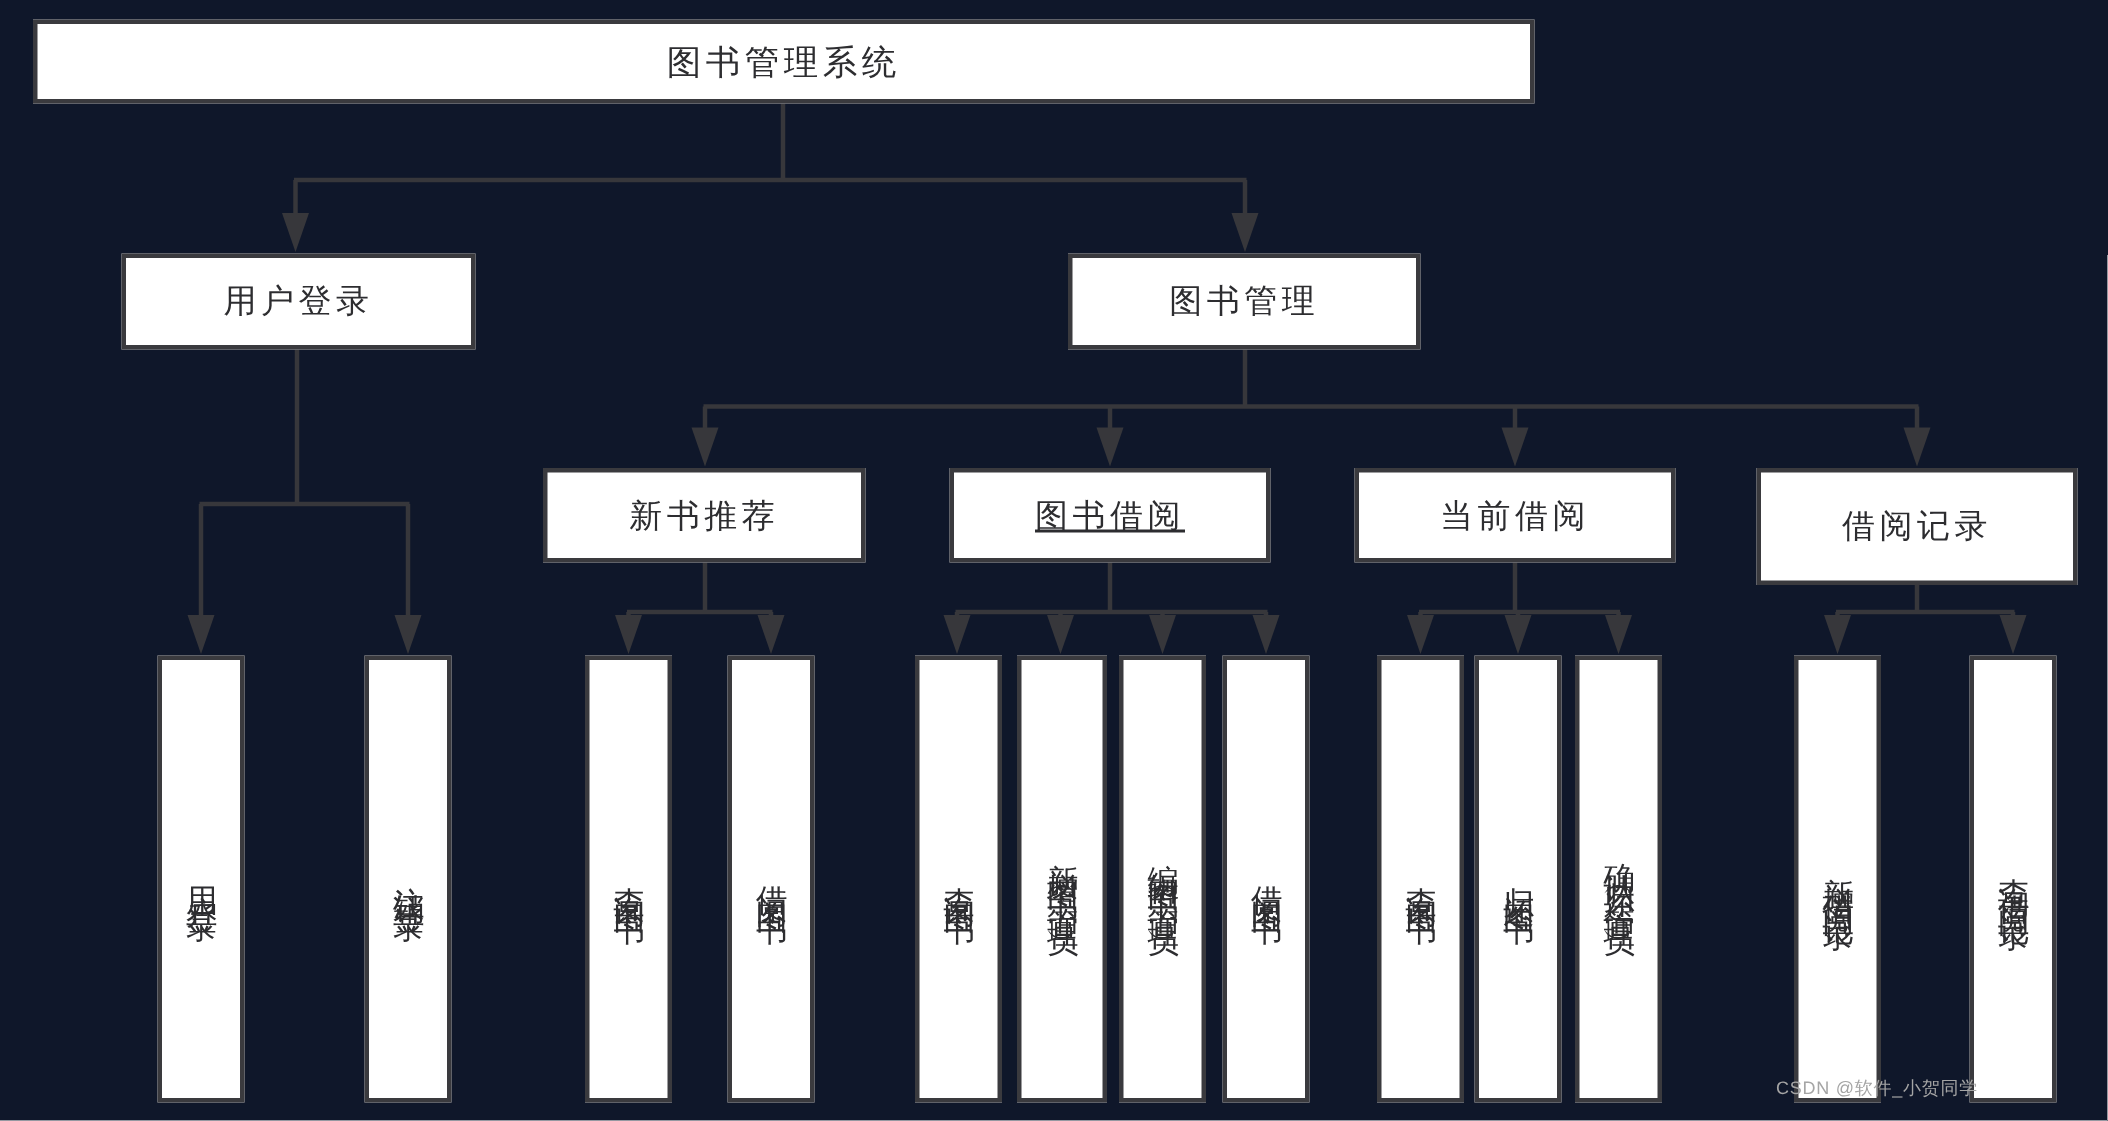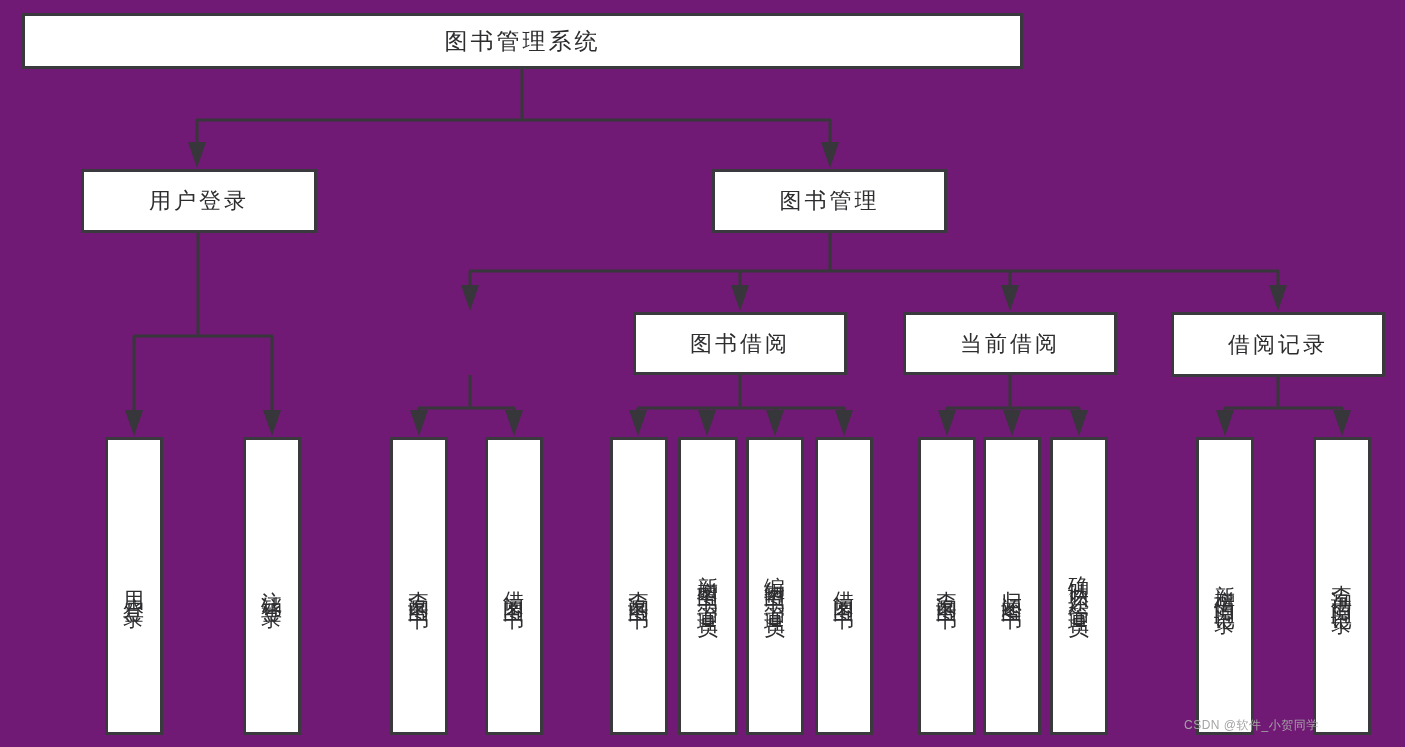--- a/index.html
+++ b/index.html
@@ -4,21 +4,21 @@
 <style>
   html, body {
     margin: 0;
     padding: 0;
     background: #ffffff;
   }
   .canvas {
     position: relative;
     width: 1405px;
     height: 747px;
-    background: #701a75;
+    background: #0f172a;
     font-family: "Liberation Sans", "DejaVu Sans", sans-serif;
     overflow: hidden;
   }
   .wires {
     position: absolute;
     left: 0; top: 0;
     width: 1405px; height: 747px;
   }
   .node {
     position: absolute;
@@ -41,23 +41,23 @@
     white-space: nowrap;
     max-height: 286px;
   }
   
   .n-root { left: 22px;  top: 13px;  width: 1001px; height: 56px; }
   
   .n-l2a  { left: 81px;  top: 169px; width: 236px; height: 64px; }
   .n-l2b  { left: 712px; top: 169px; width: 235px; height: 64px; }
   
   .n-l3a  { left: 362px;  top: 312px; width: 215px; height: 63px; }
-  .n-l3b  { left: 633px;  top: 312px; width: 214px; height: 63px; }
+  .n-l3b  { left: 633px;  top: 312px; width: 214px; height: 63px; text-decoration: underline; }
   .n-l3c  { left: 903px;  top: 312px; width: 214px; height: 63px; align-items: center; }
-  .n-l3d  { left: 1171px; top: 312px; width: 214px; height: 65px; }
+  .n-l3d  { left: 1171px; top: 312px; width: 214px; height: 78px; }
   
   .leaf   { top: 437px; width: 58px; height: 298px; }
   .n-g1a  { left: 105px; }
   .n-g1b  { left: 243px; }
   .n-g2a  { left: 390px; }
   .n-g2b  { left: 485px; }
   .n-g3a  { left: 610px; }
   .n-g3b  { left: 678px; width: 60px; }
   .n-g3c  { left: 746px; }
   .n-g3d  { left: 815px; }
@@ -118,20 +118,23 @@
     <span>图书管理系统</span>
   </div>
 
   <div class="node hnode n-l2a">
     <span>用户登录</span>
   </div>
   <div class="node hnode n-l2b">
     <span>图书管理</span>
   </div>
 
+  <div class="node hnode n-l3a">
+    <span>新书推荐</span>
+  </div>
   <div class="node hnode n-l3b">
     <span>图书借阅</span>
   </div>
   <div class="node hnode n-l3c">
     <span>当前借阅</span>
   </div>
   <div class="node hnode n-l3d">
     <span>借阅记录</span>
   </div>
 

